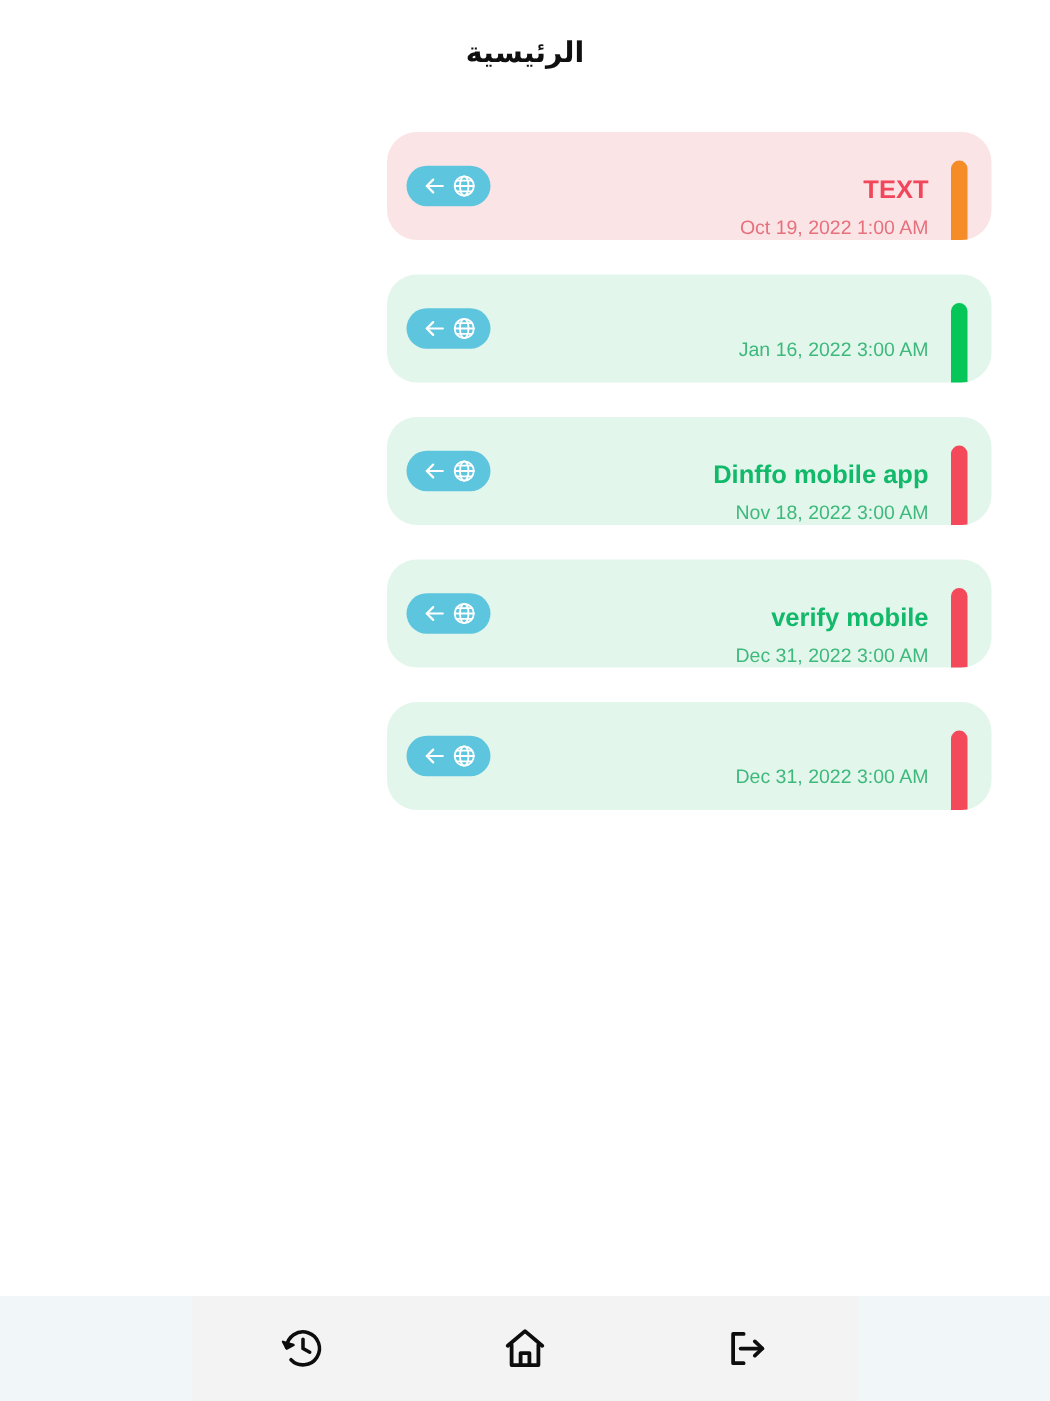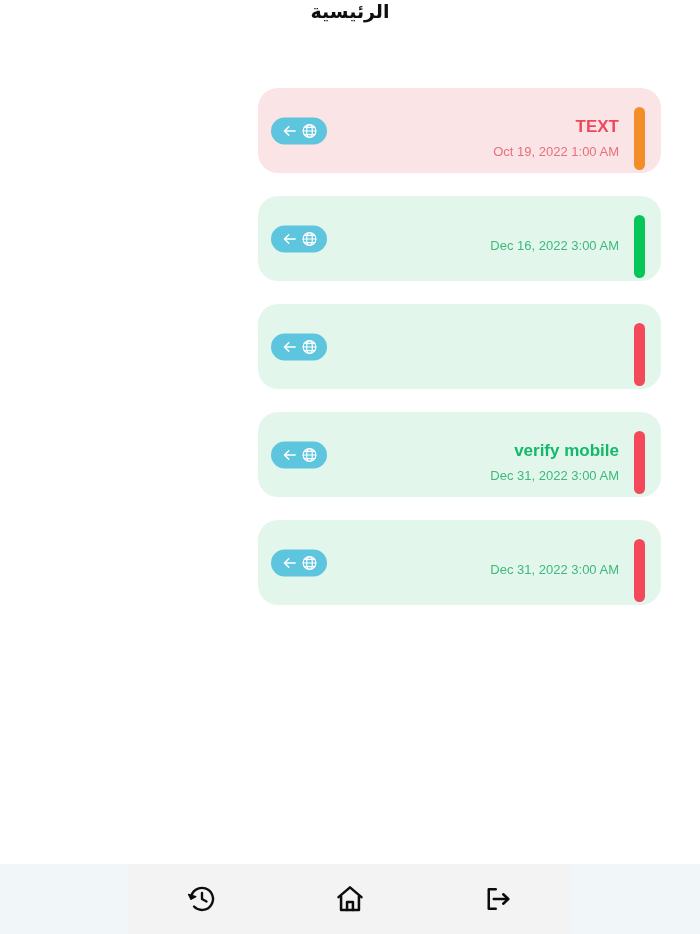--- a/index.html
+++ b/index.html
@@ -13,20 +13,21 @@
   body {
     font-family: "Liberation Sans", "DejaVu Sans", sans-serif;
     background: #ffffff;
     position: relative;
   }
 
   
   .header {
     height: 70px;
     display: flex;
+    align-items: center;
     justify-content: center;
     background: #ffffff;
   }
   .header-title {
     font-size: 19px;
     font-weight: 700;
     color: #101010;
     direction: rtl;
     letter-spacing: 0px;
   }
@@ -34,21 +35,21 @@
   
   .card-list {
     position: absolute;
     top: 88px;
     left: 258px;
     width: 403px;
   }
 
   .card {
     position: relative;
-    height: 85px;
+    height: 72px;
     border-radius: 20px;
     margin-bottom: 23px;
     overflow: hidden;
   }
 
   .card-text-block {
     position: absolute;
     right: 42px;
     top: 0;
     height: 101px;
@@ -157,21 +158,21 @@
             <ellipse cx="12" cy="12" rx="4" ry="9" fill="none"></ellipse>
             <line x1="3" y1="12" x2="21" y2="12"></line>
             <line x1="4.6" y1="7" x2="19.4" y2="7"></line>
             <line x1="4.6" y1="17" x2="19.4" y2="17"></line>
           </svg>
         </span>
       </div>
     </div>
     <div class="card" style="background: rgb(227, 246, 235);">
       <div class="card-text-block">
-        <div class="card-date" style="color: rgb(61, 185, 124);">Dec 16, 2022 3:00 AM</div>
+        <div class="card-date" style="color: rgb(61, 185, 124);">Jan 16, 2022 3:00 AM</div>
       </div>
       <div class="accent-bar" style="background: rgb(6, 198, 90);"></div>
       <div class="pill-btn" style="background: rgb(94, 197, 222);">
         <span>
           <svg width="17" height="17" viewBox="0 0 24 24" fill="none" stroke="#ffffff" stroke-width="2.1" stroke-linecap="round" stroke-linejoin="round">
             <line x1="20" y1="12" x2="5" y2="12"></line>
             <polyline points="11 6 5 12 11 18"></polyline>
           </svg>
         </span>
         <span>
@@ -179,20 +180,24 @@
             <circle cx="12" cy="12" r="9"></circle>
             <ellipse cx="12" cy="12" rx="4" ry="9" fill="none"></ellipse>
             <line x1="3" y1="12" x2="21" y2="12"></line>
             <line x1="4.6" y1="7" x2="19.4" y2="7"></line>
             <line x1="4.6" y1="17" x2="19.4" y2="17"></line>
           </svg>
         </span>
       </div>
     </div>
     <div class="card" style="background: rgb(227, 246, 235);">
+      <div class="card-text-block">
+        <div class="card-title" style="color: rgb(18, 185, 106);">Dinffo mobile app</div>
+        <div class="card-date" style="color: rgb(61, 185, 124);">Nov 18, 2022 3:00 AM</div>
+      </div>
       <div class="accent-bar" style="background: rgb(244, 73, 90);"></div>
       <div class="pill-btn" style="background: rgb(94, 197, 222);">
         <span>
           <svg width="17" height="17" viewBox="0 0 24 24" fill="none" stroke="#ffffff" stroke-width="2.1" stroke-linecap="round" stroke-linejoin="round">
             <line x1="20" y1="12" x2="5" y2="12"></line>
             <polyline points="11 6 5 12 11 18"></polyline>
           </svg>
         </span>
         <span>
           <svg width="17" height="17" viewBox="0 0 24 24" fill="none" stroke="#ffffff" stroke-width="1.7" stroke-linecap="round">

